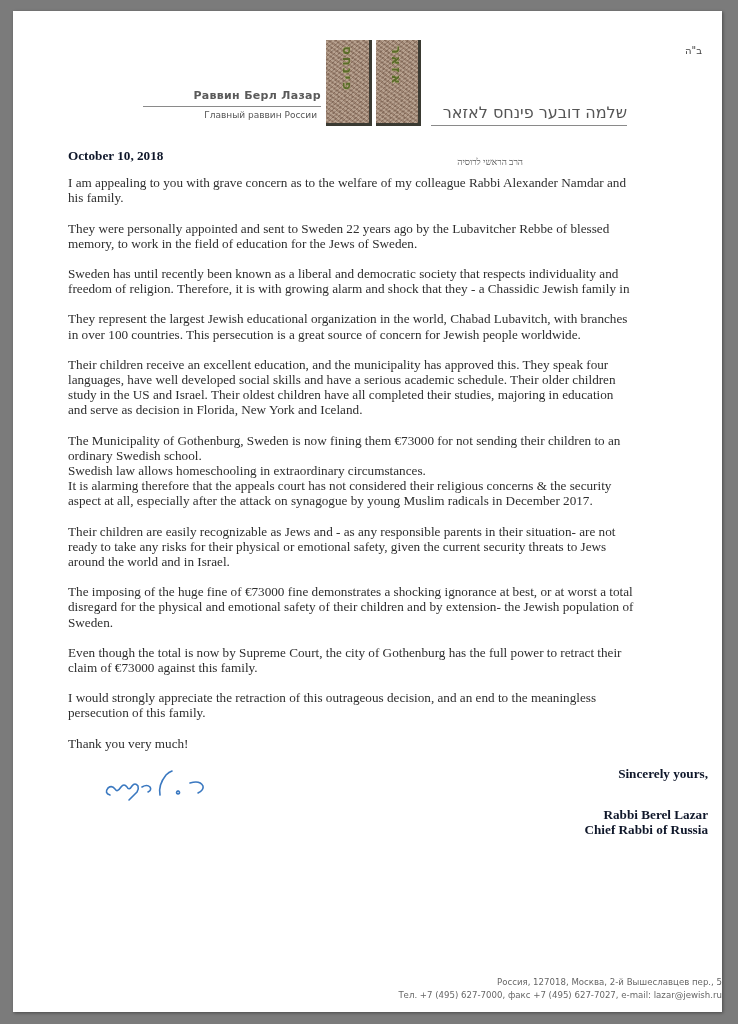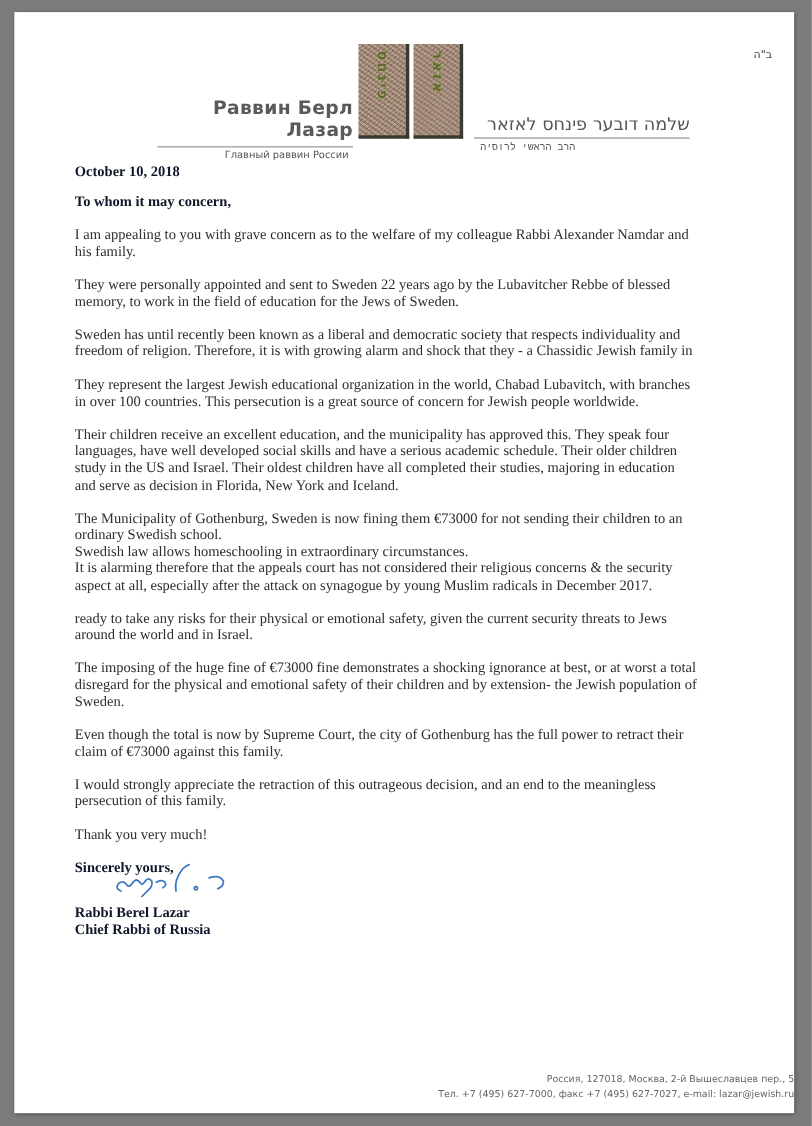--- a/index.html
+++ b/index.html
@@ -22,39 +22,39 @@
     font-size: 10px; color: #444;
     font-family: "DejaVu Sans", sans-serif;
   }
   
   .lh-left {
     position: absolute; left: 130px; top: 78px; width: 178px;
     text-align: right;
   }
   .lh-left .name {
     font-family: "DejaVu Sans", sans-serif;
-    font-weight: bold; font-size: 17px; color: #5a5a5a; letter-spacing: 0.3px;
+    font-weight: bold; font-size: 11px; color: #5a5a5a; letter-spacing: 0.3px;
     padding-bottom: 4px; border-bottom: 1px solid #8a8a8a;
   }
   .lh-left .title {
     font-family: "DejaVu Sans", sans-serif;
     font-size: 9px; color: #555; padding-top: 3px; padding-right: 4px;
   }
   .lh-right {
     position: absolute; left: 418px; top: 92px; width: 196px;
     text-align: right; direction: rtl;
   }
   .lh-right .name {
     font-family: "DejaVu Sans", sans-serif;
     font-size: 16px; color: #555;
     padding-bottom: 3px; border-bottom: 1px solid #8a8a8a;
   }
   .lh-right .title {
-    font-family: Liberation Mono, monospace;
-    font-size: 9px; color: #555; padding-top: 3px; padding-right: 104px;
+    font-family: Liberation Serif, serif;
+    font-size: 9px; color: #555; padding-top: 3px; padding-right: 104px; margin-top: 28px;
   }
   .logo {
     position: absolute; left: 313px; top: 29px; width: 95px; height: 86px;
     display: flex; gap: 4px;
   }
   .tablet {
     flex: 1;
     background:
       repeating-linear-gradient(35deg, rgba(120,90,70,0.35) 0 2px, rgba(200,180,160,0.3) 2px 4px),
       repeating-linear-gradient(-40deg, rgba(90,70,60,0.3) 0 1px, rgba(220,200,180,0.25) 1px 3px),
@@ -72,21 +72,21 @@
   }
   
   .content {
     position: absolute; left: 55px; top: 137px; width: 640px;
     font-size: 13.2px; line-height: 15.2px; color: #2e2e2e;
   }
   .content p { margin: 0 0 15px 0; }
   .content .bold { font-weight: bold; color: #0f172a; }
   .content .line { display: block; }
   .date { margin-bottom: 12px !important; }
-  .sig-block { margin-top: 12px; }
+  .sig-block { margin-top: 12px; text-align: right; }
   .signature {
     height: 26px; position: relative; margin: -2px 0 2px 0;
   }
   .signature svg { position: absolute; left: 28px; top: -10px; }
   .footer {
     position: absolute; left: 0; width: 709px; top: 965px;
     text-align: right;
     font-family: "DejaVu Sans", sans-serif;
     font-size: 8.6px; line-height: 13px; color: #666;
   }
@@ -112,21 +112,20 @@
     </div>
   </div>
 
   <div class="lh-right">
     <div class="name">שלמה דובער פינחס לאזאר</div>
     <div class="title">הרב הראשי לרוסיה</div>
   </div>
 
   <div class="content">
     <p class="bold date">October 10, 2018</p>
-    <p class="bold">To whom it may concern,</p>
 
     <div id="paragraphs">
         <p>
           <span class="line">I am appealing to you with grave concern as to the welfare of my colleague Rabbi Alexander Namdar and</span>
           <span class="line">his family.</span>
         </p>
         <p>
           <span class="line">They were personally appointed and sent to Sweden 22 years ago by the Lubavitcher Rebbe of blessed</span>
           <span class="line">memory, to work in the field of education for the Jews of Sweden.</span>
         </p>
@@ -145,20 +144,21 @@
           <span class="line">and serve as decision in Florida, New York and Iceland.</span>
         </p>
         <p>
           <span class="line">The Municipality of Gothenburg, Sweden is now fining them €73000 for not sending their children to an</span>
           <span class="line">ordinary Swedish school.</span>
           <span class="line">Swedish law allows homeschooling in extraordinary circumstances.</span>
           <span class="line">It is alarming therefore that the appeals court has not considered their religious concerns &amp; the security</span>
           <span class="line">aspect at all, especially after the attack on synagogue by young Muslim radicals in December 2017.</span>
         </p>
         <p>
+          <span class="line">Their children are easily recognizable as Jews and - as any responsible parents in their situation- are not</span>
           <span class="line">ready to take any risks for their physical or emotional safety, given the current security threats to Jews</span>
           <span class="line">around the world and in Israel.</span>
         </p>
         <p>
           <span class="line">The imposing of the huge fine of €73000 fine demonstrates a shocking ignorance at best, or at worst a total</span>
           <span class="line">disregard for the physical and emotional safety of their children and by extension- the Jewish population of</span>
           <span class="line">Sweden.</span>
         </p>
         <p>
           <span class="line">Even though the total is now by Supreme Court, the city of Gothenburg has the full power to retract their</span>

